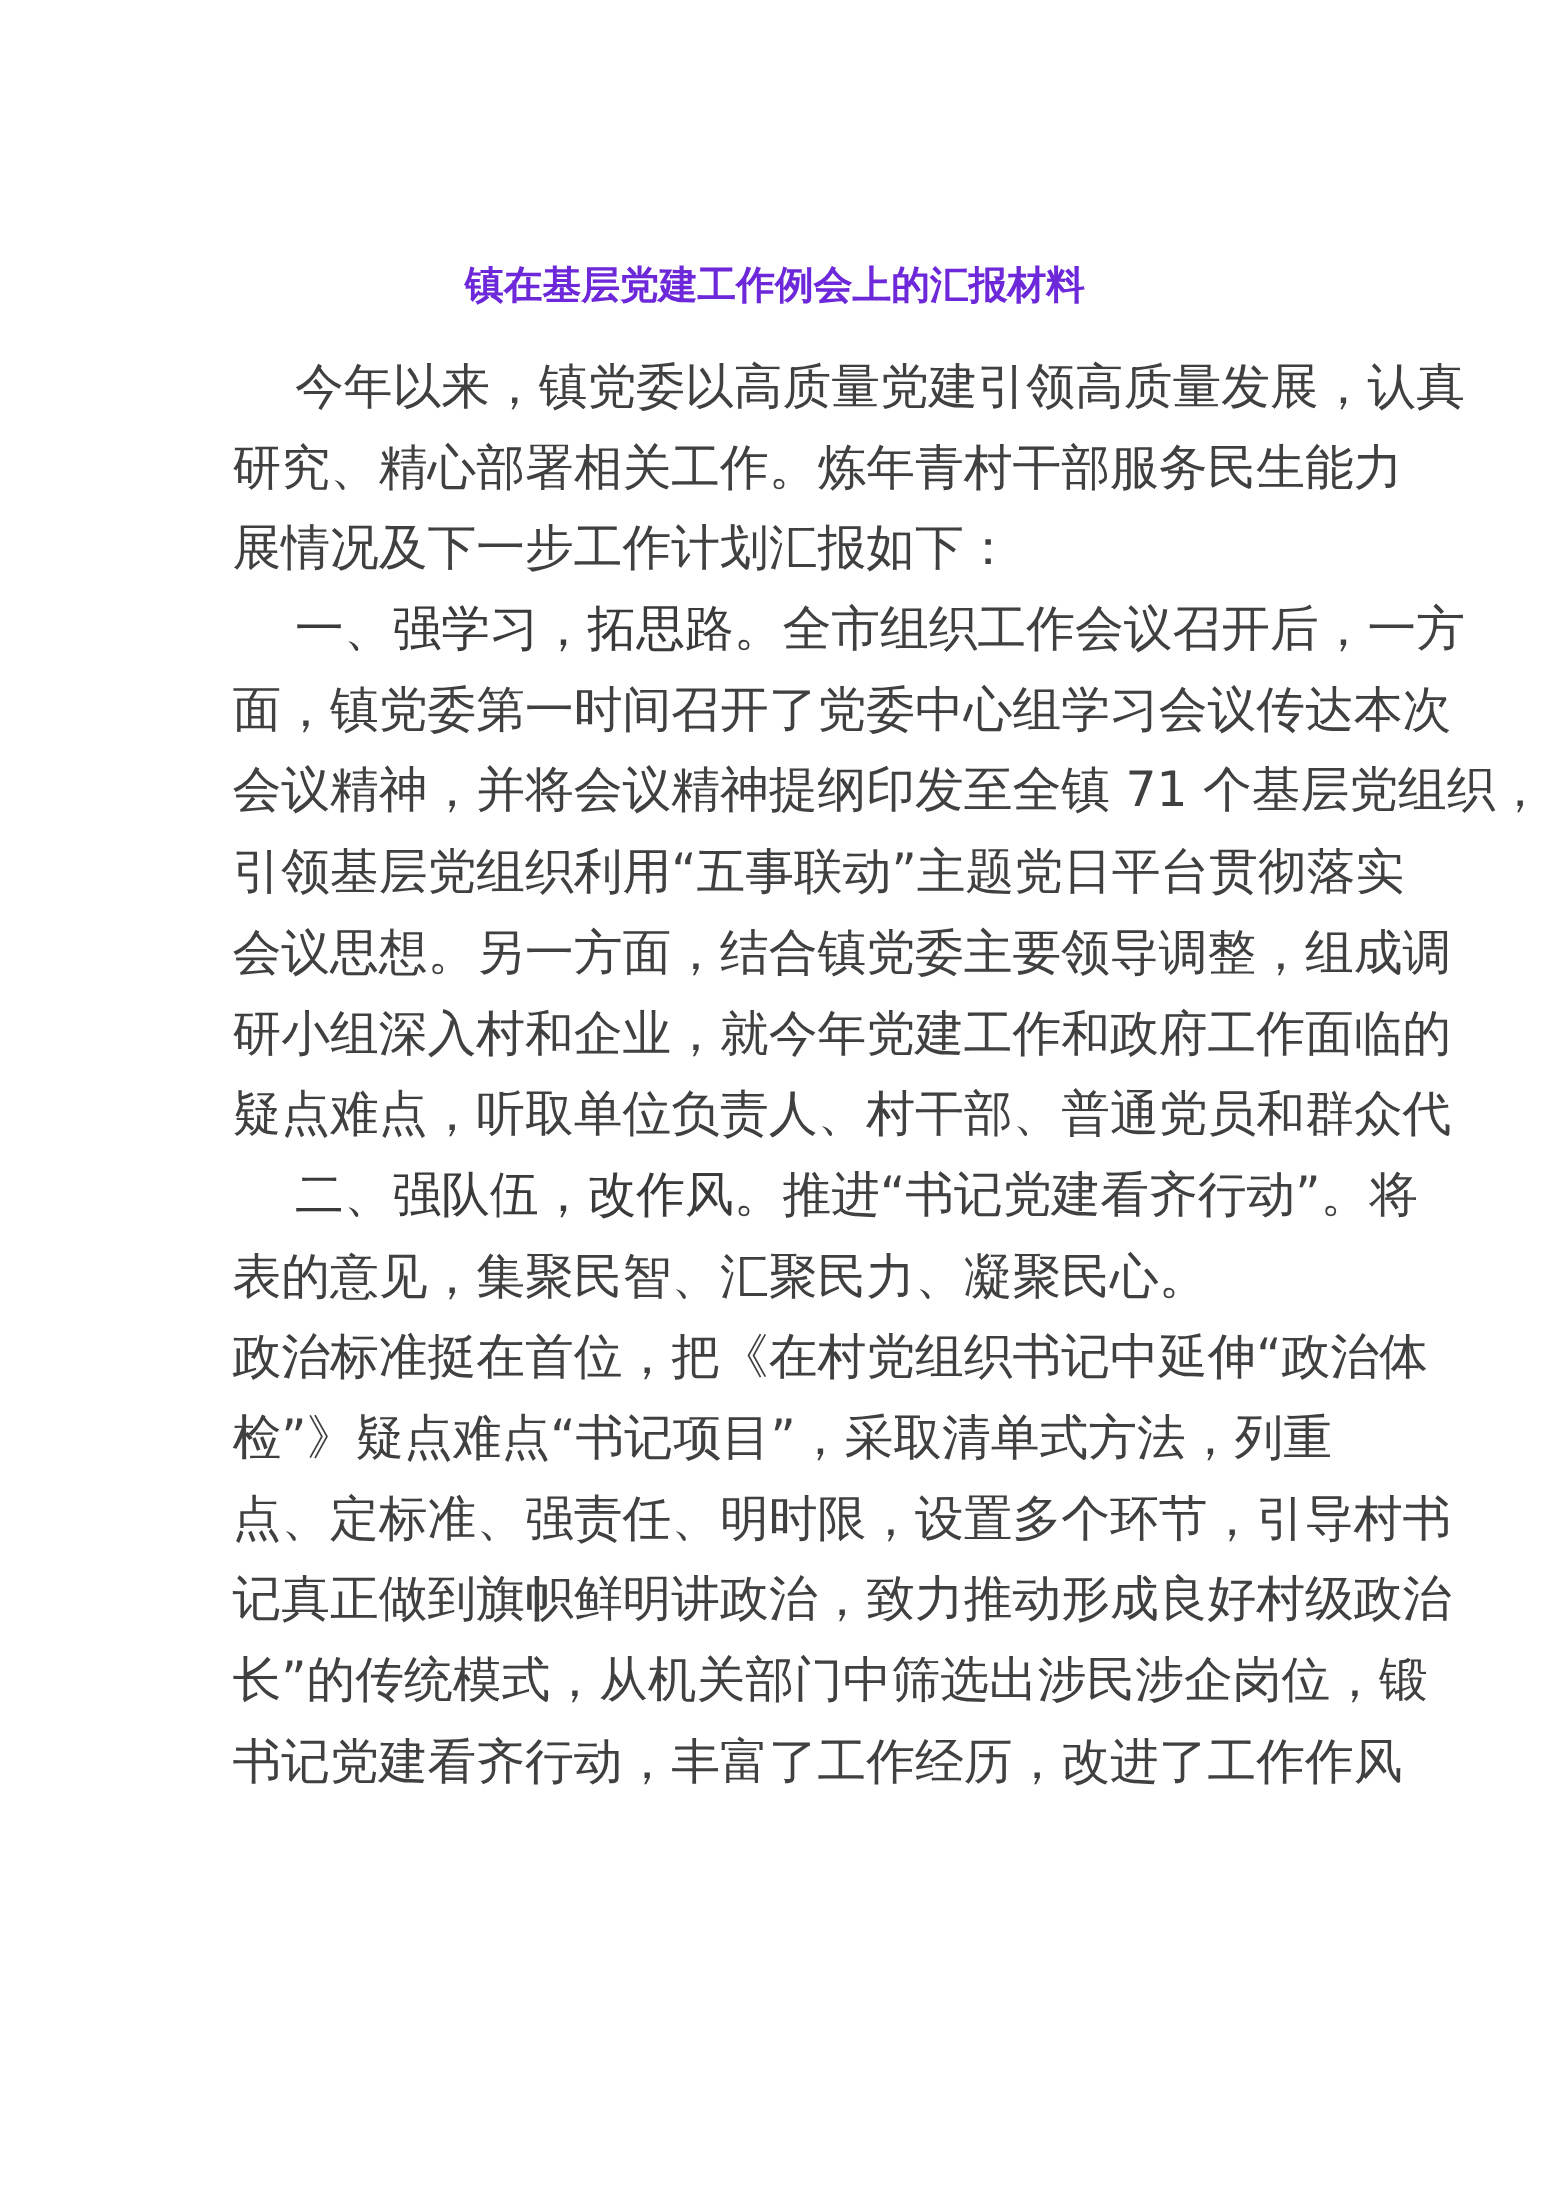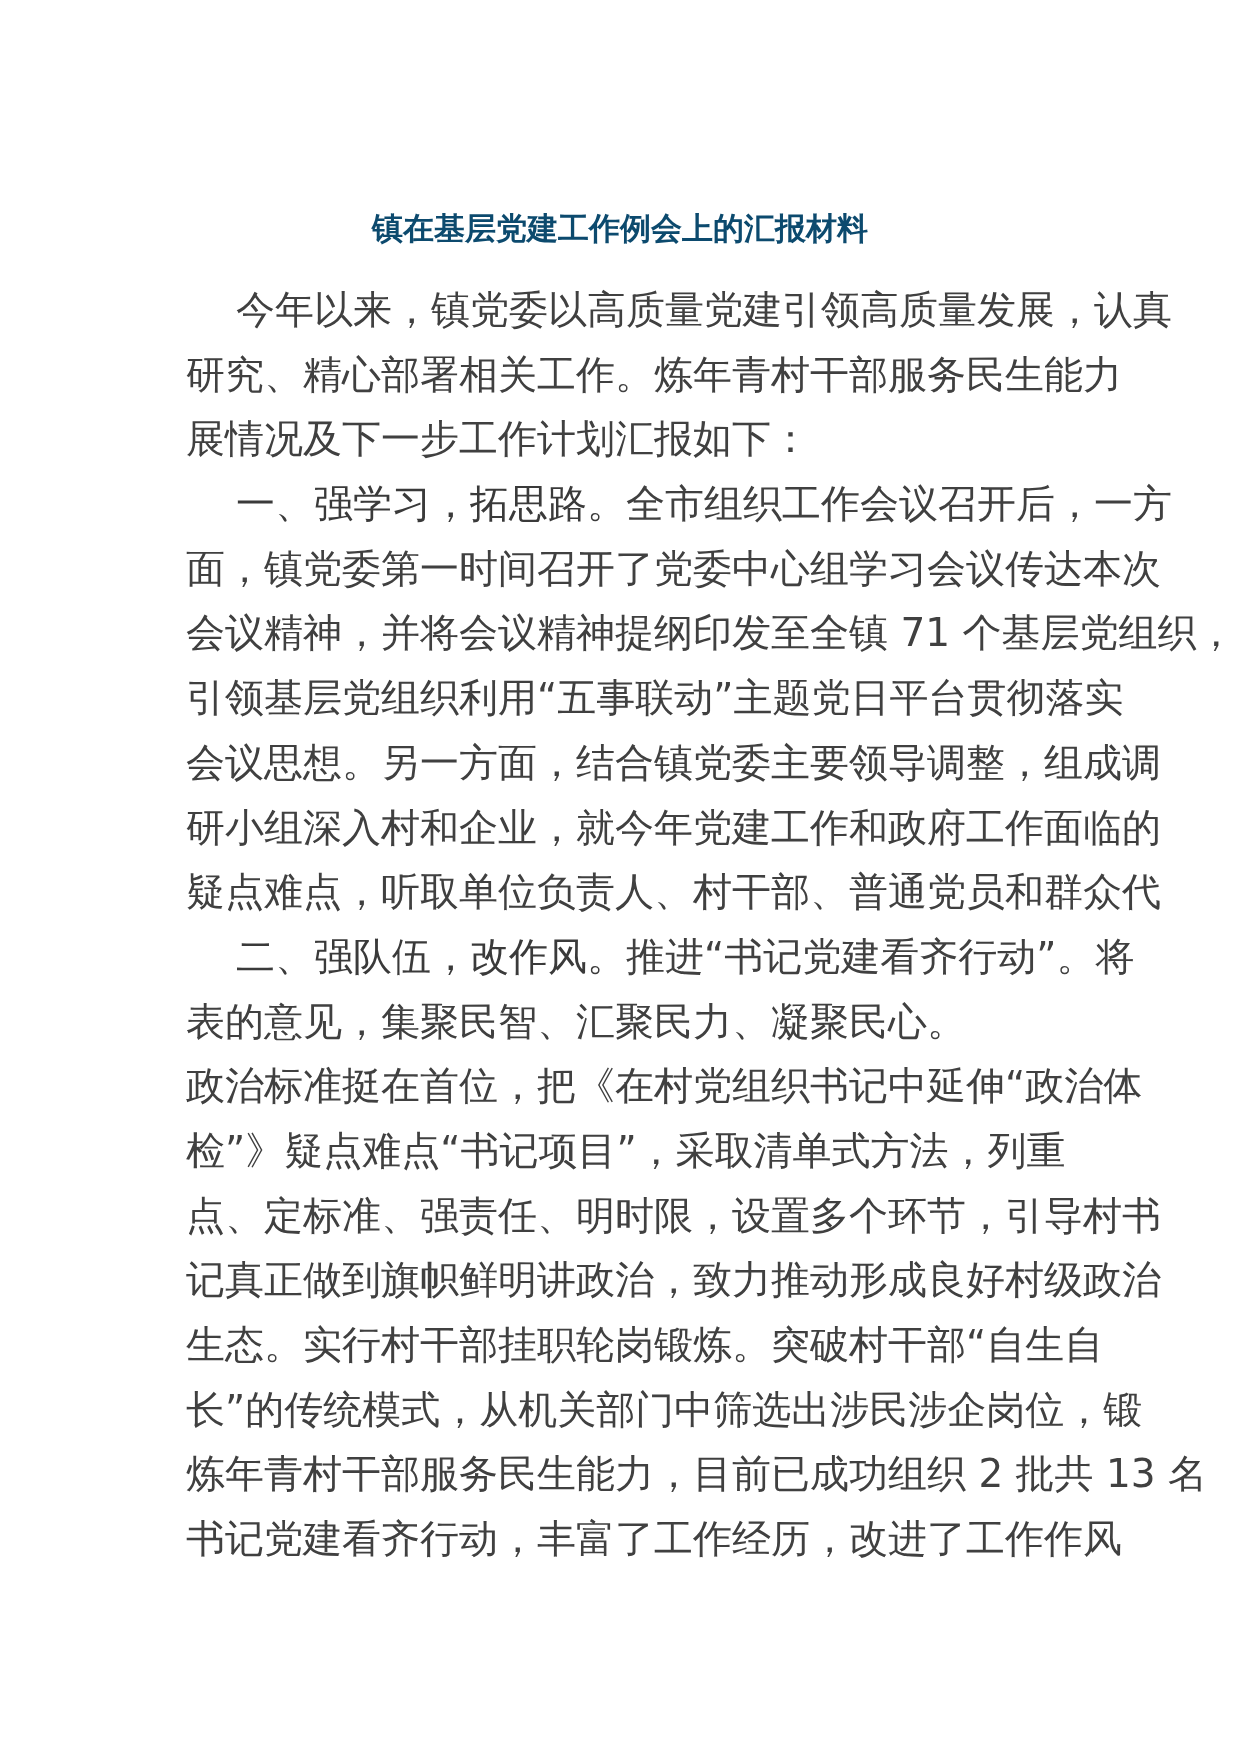--- a/index.html
+++ b/index.html
@@ -24,21 +24,21 @@
       background: #ffffff;
     }
     .title {
       position: absolute;
       left: 0;
       top: 206px;
       width: 1240px;
       text-align: center;
       font-size: 31px;
       font-weight: bold;
-      color: #0c4a6e;
+      color: #6d28d9;
       line-height: 44px;
       letter-spacing: 0px;
     }
     .body-text {
       position: absolute;
       left: 186px;
       top: 278px;
       width: 870px;
     }
     .line {
@@ -72,18 +72,16 @@
     <div class="line"><span>引领基层党组织利用“五事联动”主题党日平台贯彻落实</span></div>
     <div class="line"><span>会议思想。另一方面，结合镇党委主要领导调整，组成调</span></div>
     <div class="line"><span>研小组深入村和企业，就今年党建工作和政府工作面临的</span></div>
     <div class="line"><span>疑点难点，听取单位负责人、村干部、普通党员和群众代</span></div>
     <div class="line indent"><span class="bold-lead">二、强队伍，改作风。</span><span>推进“书记党建看齐行动”。将</span></div>
     <div class="line"><span>表的意见，集聚民智、汇聚民力、凝聚民心。</span></div>
     <div class="line"><span>政治标准挺在首位，把《在村党组织书记中延伸“政治体</span></div>
     <div class="line"><span>检”》疑点难点“书记项目”，采取清单式方法，列重</span></div>
     <div class="line"><span>点、定标准、强责任、明时限，设置多个环节，引导村书</span></div>
     <div class="line"><span>记真正做到旗帜鲜明讲政治，致力推动形成良好村级政治</span></div>
-    <div class="line"><span>生态。实行村干部挂职轮岗锻炼。突破村干部“自生自</span></div>
     <div class="line"><span>长”的传统模式，从机关部门中筛选出涉民涉企岗位，锻</span></div>
-    <div class="line"><span>炼年青村干部服务民生能力，目前已成功组织 2 批共 13 名</span></div>
     <div class="line"><span>书记党建看齐行动，丰富了工作经历，改进了工作作风</span></div>
   </div>
 </div>
 
 </body></html>

